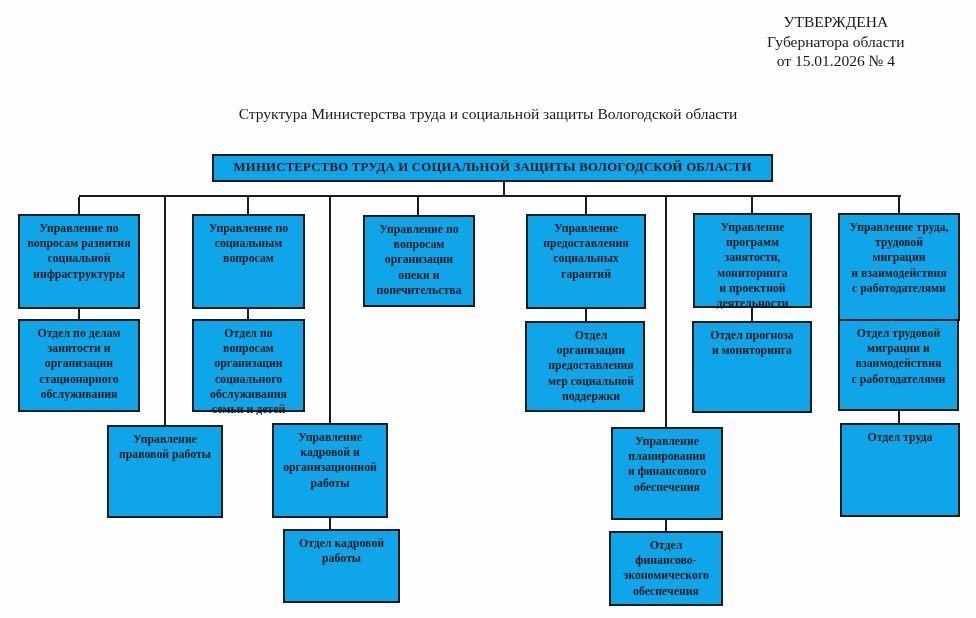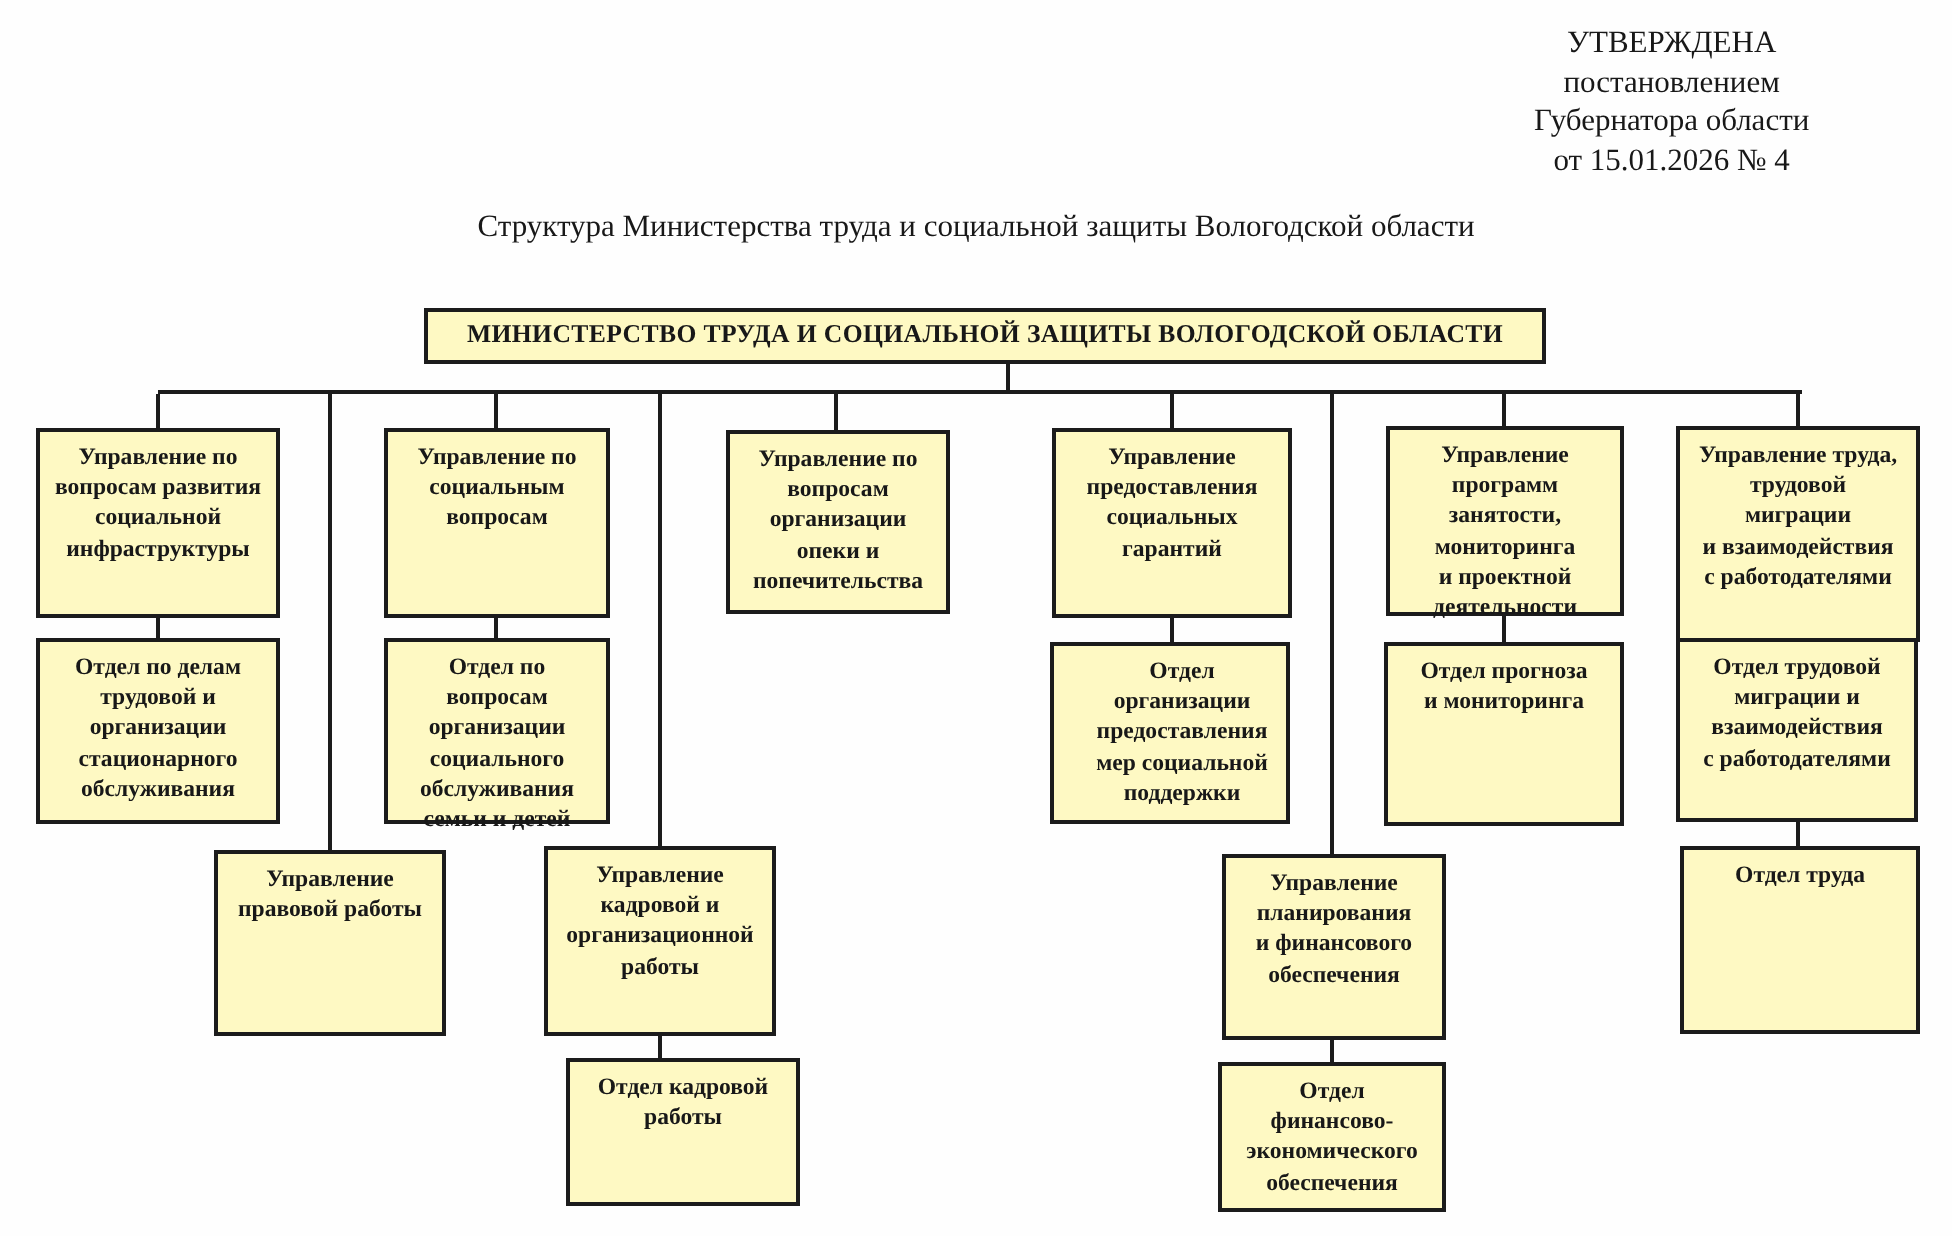--- a/index.html
+++ b/index.html
@@ -12,21 +12,21 @@
   .approval {
     position:absolute; left:767px; top:12px;
     font-size:15.5px; line-height:19.5px; text-align:center;
   }
   .title {
     position:absolute; left:0; top:105px; width:976px;
     text-align:center; font-size:15.5px;
   }
   .box {
     position:absolute; box-sizing:border-box;
-    border:2px solid #1c1c1c; background:#fef9c3;
+    border:2px solid #1c1c1c; background:#0ea5e9;
     text-align:center; font-weight:bold;
     font-size:11.8px; line-height:15.2px;
     padding:5px 2px 0 2px; white-space:pre-line;
   }
   .root {
     left:212px; top:154px; width:561px; height:28px;
     display:flex; align-items:center; justify-content:center;
     font-size:12.8px; padding:0; white-space:normal;
     letter-spacing:0.2px;
   }
@@ -54,21 +54,20 @@
   .hr-dept         { left:283px; top:529px; width:117px; height:74px; }
   .finance-dept    { left:609px; top:531px; width:114px; height:75px; }
 </style>
 </head>
 <body>
 
 <div class="page">
 
   <div class="approval">
     <div>УТВЕРЖДЕНА</div>
-    <div>постановлением</div>
     <div>Губернатора области</div>
     <div>от 15.01.2026 № 4</div>
   </div>
 
   <div class="title">Структура Министерства труда и социальной защиты Вологодской области</div>
 
   <div class="box root">МИНИСТЕРСТВО ТРУДА И СОЦИАЛЬНОЙ ЗАЩИТЫ ВОЛОГОДСКОЙ ОБЛАСТИ</div>
 
   <div class="ln" style="left:503px;top:181px;width:2px;height:14px"></div>
   <div class="ln" style="left:79px;top:195px;width:822px;height:2px"></div>
@@ -112,21 +111,21 @@
 мониторинга
 и проектной
 деятельности</div>
   <div class="box labor-mgmt">Управление труда,
 трудовой
 миграции
 и взаимодействия
 с работодателями</div>
 
   <div class="box infra-dept">Отдел по делам
-трудовой и
+занятости и
 организации
 стационарного
 обслуживания</div>
   <div class="box social-dept">Отдел по
 вопросам
 организации
 социального
 обслуживания
 семьи и детей</div>
   <div class="box guarantee-dept">Отдел организации

